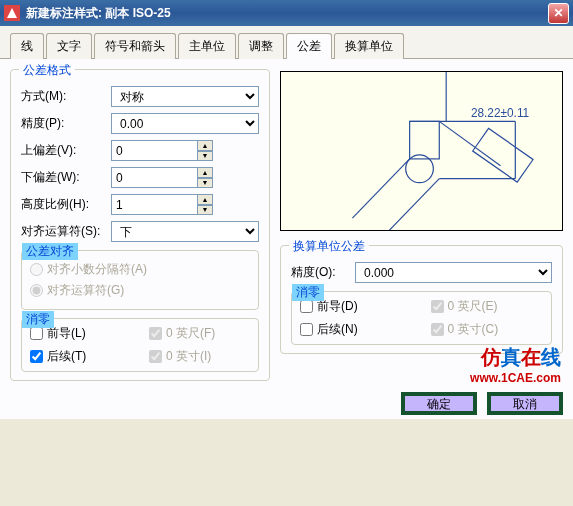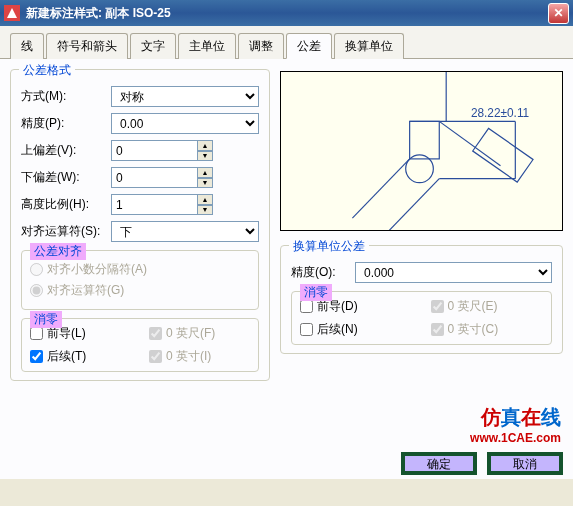--- a/index.html
+++ b/index.html
@@ -7,21 +7,21 @@
 
 .titlebar { height: 26px; background: linear-gradient(to bottom, #3b6ea5 0%, #2b5797 50%, #3b6ea5 100%); display: flex; align-items: center; padding: 0 4px; color: #fff; }
 .titlebar .app-icon { width: 16px; height: 16px; background: #d44; margin-right: 6px; display:flex; align-items:center; justify-content:center; }
 .titlebar .title { flex: 1; font-weight: bold; }
 .titlebar .close { width: 21px; height: 21px; background: linear-gradient(to bottom,#f5a6a6,#c13535); border:1px solid #fff; border-radius:3px; color:#fff; display:flex;align-items:center;justify-content:center; font-weight:bold; font-family:Arial; }
 
 .tabs { display:flex; padding: 6px 10px 0 10px; border-bottom:1px solid #aca899; background:#f4f3ee; }
 .tab { padding:4px 10px 3px 10px; border:1px solid #aca899; border-bottom:none; background:#f4f3ee; margin-right:2px; cursor:pointer; border-radius:3px 3px 0 0; position:relative; top:1px; }
 .tab.active { background:#fcfcfe; border-bottom:1px solid #fcfcfe; }
 
-.page { background:#fcfcfe; padding:4px 10px 28px 10px; height:420px; position:relative; }
+.page { background:#fcfcfe; padding:4px 10px 28px 10px; height:360px; position:relative; }
 
 .group { border:1px solid #d0d0bf; border-radius:4px; padding:10px 10px 8px 10px; margin-top:6px; position:relative; }
 .group > .legend { position:absolute; top:-8px; left:8px; background:#fcfcfe; padding:0 4px; color:#0046d5; }
 
 .row { display:flex; align-items:center; margin:6px 0; }
 .row label { width:90px; color:#000; }
 .row .ctrl { flex:1; display:flex; align-items:center; gap:4px; }
 
 select, input[type=text] { height:21px; border:1px solid #7f9db9; background:#fff; padding:0 4px; }
 select { width:100%; }
@@ -39,21 +39,21 @@
 .preview svg { width:100%; height:100%; }
 
 .chk { display:flex; align-items:center; gap:4px; }
 .chk input { width:13px; height:13px; }
 .chk.disabled { color:#aca899; }
 .radio { display:flex; align-items:center; gap:4px; margin:4px 0; }
 .radio.disabled { color:#aca899; }
 .radio input { width:13px; height:13px; }
 
 .group-inner { border:1px solid #d0d0bf; border-radius:4px; padding:6px 8px 6px 8px; margin-top:8px; position:relative; }
-.group-inner > .legend { position:absolute; top:-8px; left:8px; background:#f0abfc; padding:0 4px; color:#0046d5;font-family:Liberation Mono, monospace; }
+.group-inner > .legend { position:absolute; top:-8px; left:0; background:#7dd3fc; padding:0 4px; color:#0046d5;font-family:Liberation Mono, monospace; }
 
 .zero-grid { display:grid; grid-template-columns:1fr 1fr; gap:6px 18px; }
 
 .footer { position:absolute; right:10px; bottom:4px; display:flex; gap:10px; }
 .btn { width:76px; height:23px; border:4px solid #14532d; background:#c4b5fd; cursor:pointer; }
 
 .watermark { position:absolute; right:12px; bottom:34px; text-align:right; pointer-events:none; }
 .watermark .line1 span{ font-size:20px; font-weight:bold; }
 .watermark .line2 { color:#c00; font-weight:bold; font-size:12px; font-family:Arial; }
 .c1{color:#c00}.c2{color:#06c}.c3{color:#c00}.c4{color:#06c}
@@ -66,22 +66,22 @@
       <svg width="10" height="10">
         <polygon points="5,0 10,10 0,10" fill="#fff"></polygon>
       </svg>
     </div>
   <div class="title">新建标注样式: 副本 ISO-25</div>
   <div class="close">✕</div>
 </div>
 
 <div class="tabs" id="tabs">
     <div class="tab">线</div>
+    <div class="tab">文字</div>
     <div class="tab">符号和箭头</div>
-    <div class="tab">文字</div>
     <div class="tab">主单位</div>
     <div class="tab">调整</div>
     <div class="tab active">公差</div>
     <div class="tab">换算单位</div>
   </div>
 
 <div class="page">
   <div class="columns">
     <div class="col-left">
       <div class="group">

